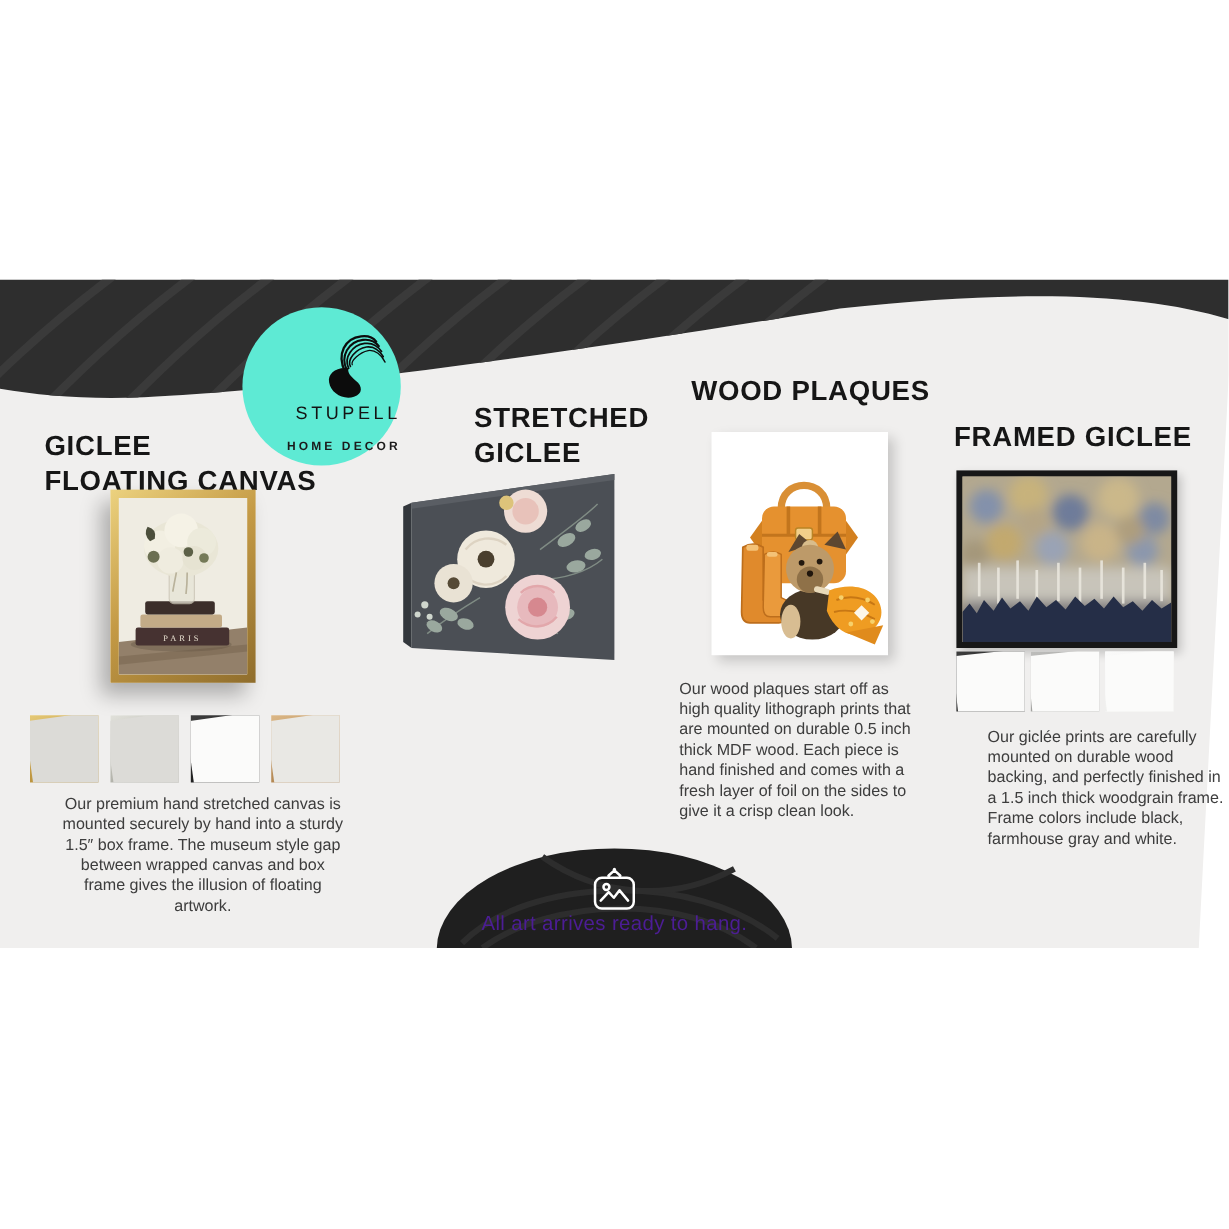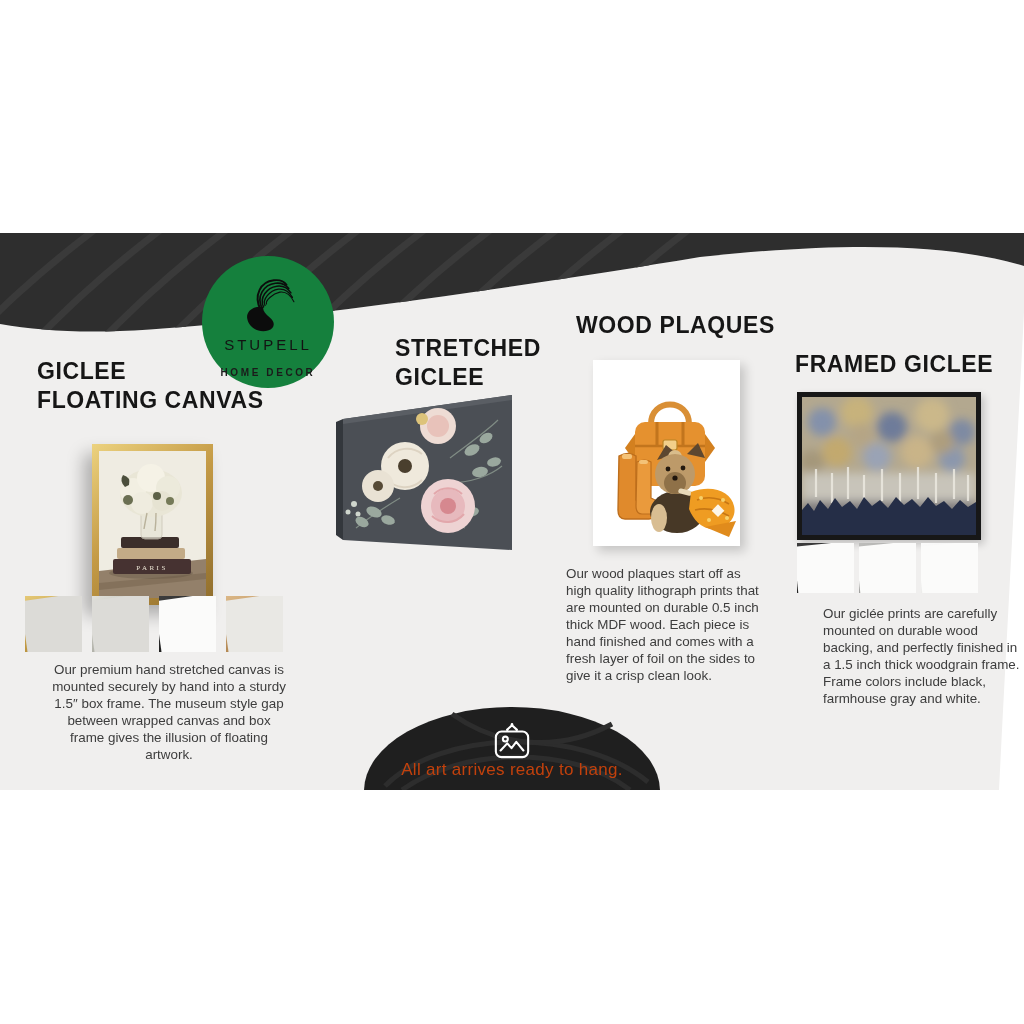--- a/index.html
+++ b/index.html
@@ -2,40 +2,40 @@
 <html><head>
 <meta charset="utf-8">
 <style>
   html,body{margin:0;padding:0;background:#fff;}
   .stage{position:relative;width:1024px;height:1024px;overflow:hidden;background:#fff;
          font-family:"Liberation Sans",sans-serif;}
   .bg{position:absolute;left:0;top:0;}
 
   
   .logo-circle{position:absolute;left:202px;top:256px;width:132px;height:132px;border-radius:50%;
-    background:#15803d;display:flex;flex-direction:column;align-items:center;justify-content:flex-start;}
+    background:#5eead4;display:flex;flex-direction:column;align-items:flex-end;justify-content:flex-start;}
   .logo-mark{width:78px;height:74px;margin-top:8px;}
   .logo-name{font-size:15px;letter-spacing:3px;color:#131313;font-weight:500;margin-top:-2px;}
   .logo-tag{font-size:10px;letter-spacing:2.6px;color:#1b1b1b;margin-top:14px;font-weight:bold;}
 
   
   .h{position:absolute;font-weight:bold;color:#161616;font-size:23px;line-height:29px;letter-spacing:.6px;}
   .p{position:absolute;color:#3d3d3d;font-size:13.4px;line-height:17px;}
 
   .h-c1{left:37px;top:357px;}
   .h-c2{left:360px;top:334px;margin-left:35px;}
   .h-c3{left:576px;top:311px;}
   .h-c4{left:795px;top:350px;}
   .p-c1{left:50px;top:661px;width:238px;text-align:center;}
   .p-c2{left:330px;top:561px;width:208px;}
   .p-c3{left:566px;top:565px;width:200px;}
   .p-c4{left:795px;top:605px;width:198px;margin-left:28px;}
 
   
-  .art-floating{position:absolute;left:92px;top:444px;width:121px;height:161px;box-sizing:border-box;
+  .art-floating{position:absolute;left:92px;top:408px;width:121px;height:161px;box-sizing:border-box;
     background:linear-gradient(140deg,#ecd27f 0%,#c49a45 45%,#8f6d2c 100%);padding:7px;
     box-shadow:-8px 10px 16px rgba(0,0,0,.28);}
   .art-floating svg{display:block;background:#efece2;width:107px;height:147px;}
   .art-stretched{position:absolute;left:330px;top:388px;width:192px;height:168px;}
   .art-plaque{position:absolute;left:593px;top:360px;width:147px;height:186px;background:#fff;
     box-shadow:5px 5px 10px rgba(0,0,0,.18);}
   .art-giclee{position:absolute;left:797px;top:392px;width:184px;height:148px;box-sizing:border-box;
     background:#171717;padding:5px;box-shadow:3px 4px 8px rgba(0,0,0,.2);}
   .art-giclee svg{display:block;width:174px;height:138px;background:#b3a88f;}
 
@@ -52,21 +52,21 @@
   .f-silver{background:linear-gradient(160deg,#eeeee8 0%,#b9b9b1 45%,#83837b 100%);}
   .f-black{background:linear-gradient(160deg,#454545 0%,#1a1a1a 60%);}
   .f-bronze{background:linear-gradient(160deg,#e6c495 0%,#b58a55 50%,#83603a 100%);}
   .f-bronze .cv{background:#e9e8e4;}
   .f-gray{background:linear-gradient(160deg,#c6c6c4 0%,#8f8f8d 70%);}
   .f-white{background:linear-gradient(160deg,#ffffff 0%,#e4e4e1 70%);}
   .f-black .cv,.f-gray .cv,.f-white .cv{background:#fbfbfa;}
 
   
   .footer-icon{position:absolute;left:488px;top:722px;width:48px;height:38px;}
-  .footer-text{position:absolute;left:0;top:760px;width:1024px;text-align:center;color:#c2410c;
+  .footer-text{position:absolute;left:0;top:760px;width:1024px;text-align:center;color:#4c1d95;
     font-size:17px;letter-spacing:.3px;}
 </style>
 </head>
 <body>
 
 <div class="stage">
 
   <svg class="bg" width="1024" height="1024" viewBox="0 0 1024 1024">
     <defs>
       <clipPath id="bandClip">

